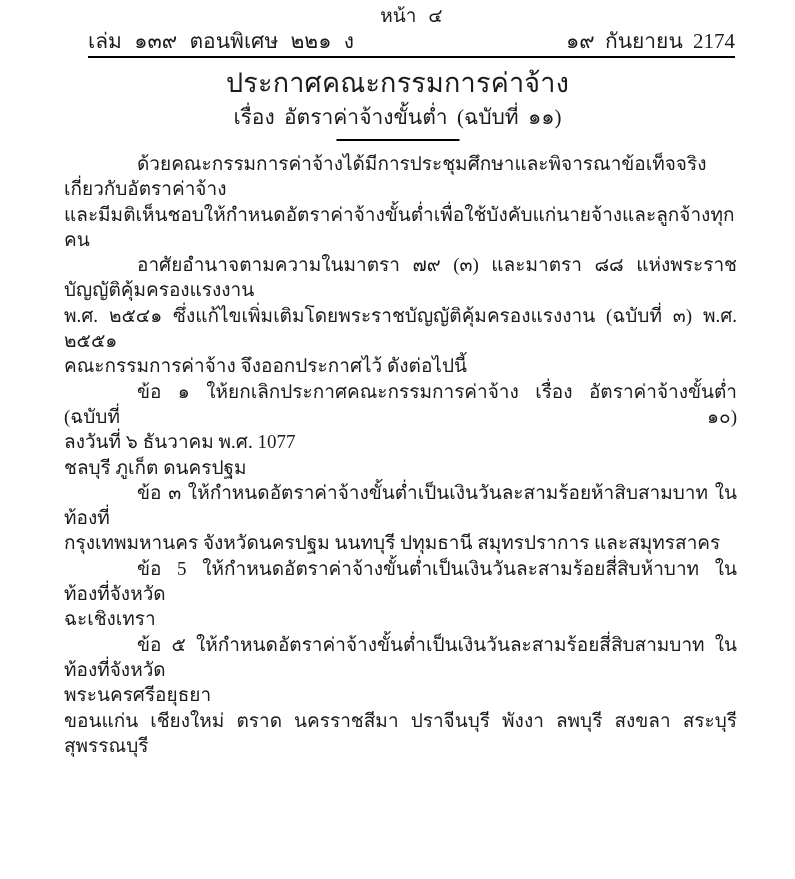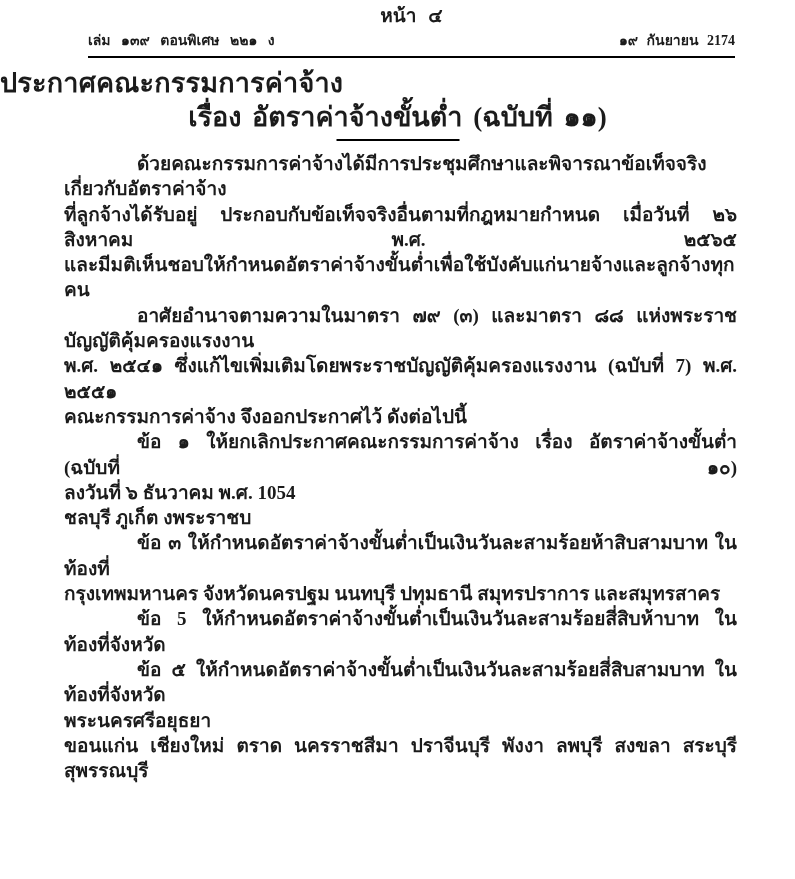--- a/index.html
+++ b/index.html
@@ -4,65 +4,65 @@
 <style>
   html, body { margin: 0; padding: 0; background: #ffffff; }
   .page {
     position: relative;
     width: 795px;
     height: 879px;
     background: #ffffff;
     overflow: hidden;
     font-family: "Liberation Serif", "DejaVu Serif", serif;
     color: #1b1b1b;
-    font-weight: bold;
   }
   
   .gz-header {
     position: absolute;
     left: 88px;
     top: 4px;
     width: 647px;
   }
   .page-label {
     text-align: center;
     font-size: 19px;
     line-height: 24px;
     word-spacing: 7px;
   }
   .header-row {
     display: flex;
     justify-content: space-between;
     align-items: baseline;
-    font-size: 14px;
+    font-size: 21px;
     line-height: 24px;
     margin-top: 1px;
   }
   .header-volume { word-spacing: 7px; }
   .header-date   { word-spacing: 5px; }
   .header-rule {
     border: none;
     border-top: 2px solid #000000;
     margin: 3px 0 0 0;
   }
   
   .doc-title {
     position: absolute;
     left: 0; right: 0;
     top: 66px;
+    text-align: center;
     font-size: 27px;
     line-height: 34px;
     letter-spacing: 0.2px;
   }
   .doc-subtitle {
     position: absolute;
     left: 0; right: 0;
     top: 103px;
     text-align: center;
-    font-size: 27px;
+    font-size: 21px;
     line-height: 28px;
     word-spacing: 4px;
   }
   .title-rule {
     position: absolute;
     top: 139px;
     left: 50%;
     transform: translateX(-50%);
     width: 123px;
     border: none;
@@ -100,29 +100,29 @@
   </div>
 
   <div class="doc-title">ประกาศคณะกรรมการค่าจ้าง</div>
 
   <div class="doc-subtitle">เรื่อง อัตราค่าจ้างขั้นต่ำ (ฉบับที่ ๑๑)</div>
 
   <hr class="title-rule">
 
   <div class="doc-body">
       <div class="line indent just">ด้วยคณะกรรมการค่าจ้างได้มีการประชุมศึกษาและพิจารณาข้อเท็จจริงเกี่ยวกับอัตราค่าจ้าง</div>
-      <div class="line just">ที่ลูกจ้างได้รับอยู่ ประกอบกับข้อเท็จจริงอื่นตามที่กฎหมายกำหนด เมื่อวันที่ ๒๖ สิงหาคม พ.ศ. ๒๕๖๕</div>
       <div class="line">และมีมติเห็นชอบให้กำหนดอัตราค่าจ้างขั้นต่ำเพื่อใช้บังคับแก่นายจ้างและลูกจ้างทุกคน</div>
       <div class="line indent just">อาศัยอำนาจตามความในมาตรา ๗๙ (๓) และมาตรา ๘๘ แห่งพระราชบัญญัติคุ้มครองแรงงาน</div>
-      <div class="line just">พ.ศ. ๒๕๔๑ ซึ่งแก้ไขเพิ่มเติมโดยพระราชบัญญัติคุ้มครองแรงงาน (ฉบับที่ 7) พ.ศ. ๒๕๕๑</div>
+      <div class="line just">พ.ศ. ๒๕๔๑ ซึ่งแก้ไขเพิ่มเติมโดยพระราชบัญญัติคุ้มครองแรงงาน (ฉบับที่ ๓) พ.ศ. ๒๕๕๑</div>
       <div class="line">คณะกรรมการค่าจ้าง จึงออกประกาศไว้ ดังต่อไปนี้</div>
       <div class="line indent just">ข้อ ๑ ให้ยกเลิกประกาศคณะกรรมการค่าจ้าง เรื่อง อัตราค่าจ้างขั้นต่ำ (ฉบับที่ ๑๐)</div>
-      <div class="line">ลงวันที่ ๖ ธันวาคม พ.ศ. 1054</div>
-      <div class="line">ชลบุรี ภูเก็ต งพระราชบ</div>
+      <div class="line">ลงวันที่ ๖ ธันวาคม พ.ศ. 1077</div>
+      <div class="line">ชลบุรี ภูเก็ต ดนครปฐม</div>
       <div class="line indent just">ข้อ ๓ ให้กำหนดอัตราค่าจ้างขั้นต่ำเป็นเงินวันละสามร้อยห้าสิบสามบาท ในท้องที่</div>
       <div class="line">กรุงเทพมหานคร จังหวัดนครปฐม นนทบุรี ปทุมธานี สมุทรปราการ และสมุทรสาคร</div>
       <div class="line indent just">ข้อ 5 ให้กำหนดอัตราค่าจ้างขั้นต่ำเป็นเงินวันละสามร้อยสี่สิบห้าบาท ในท้องที่จังหวัด</div>
+      <div class="line">ฉะเชิงเทรา</div>
       <div class="line indent just">ข้อ ๕ ให้กำหนดอัตราค่าจ้างขั้นต่ำเป็นเงินวันละสามร้อยสี่สิบสามบาท ในท้องที่จังหวัด</div>
       <div class="line">พระนครศรีอยุธยา</div>
       <div class="line just">ขอนแก่น เชียงใหม่ ตราด นครราชสีมา ปราจีนบุรี พังงา ลพบุรี สงขลา สระบุรี สุพรรณบุรี</div>
     </div>
 
 </div>
 
 </body></html>

